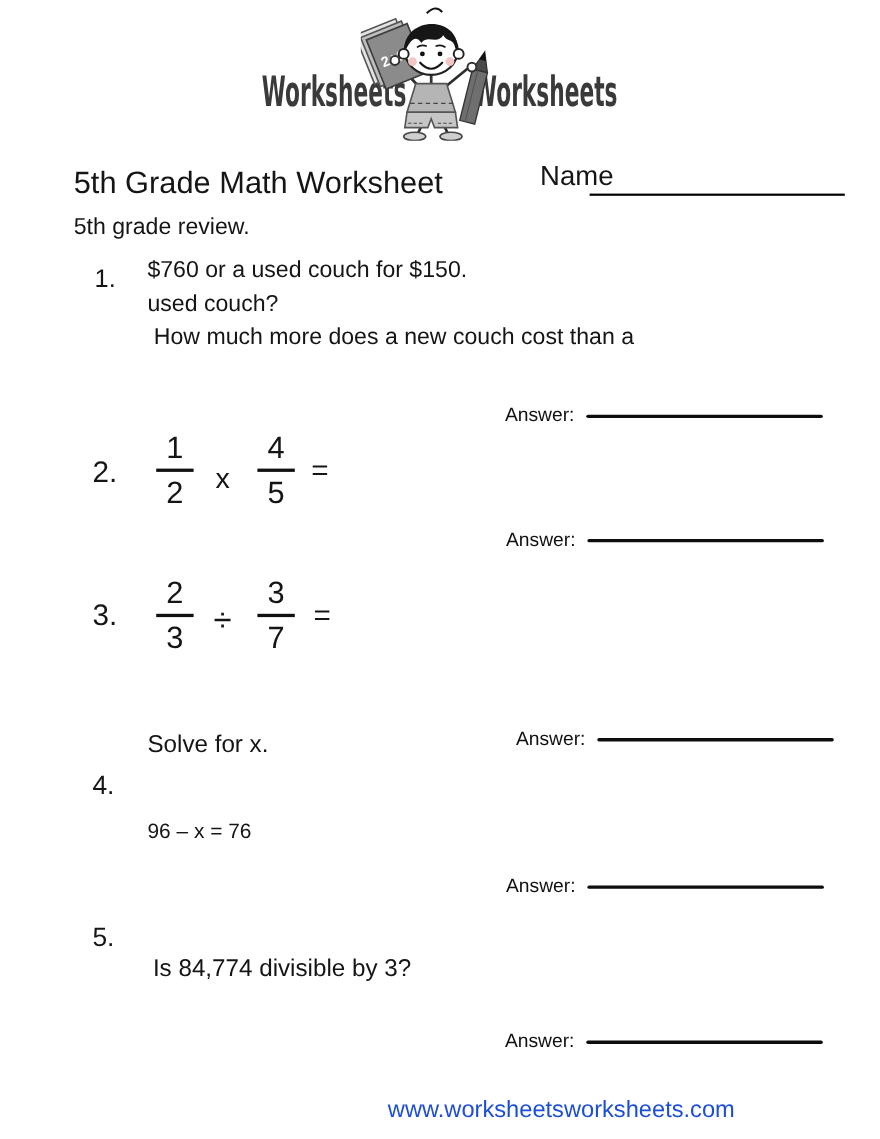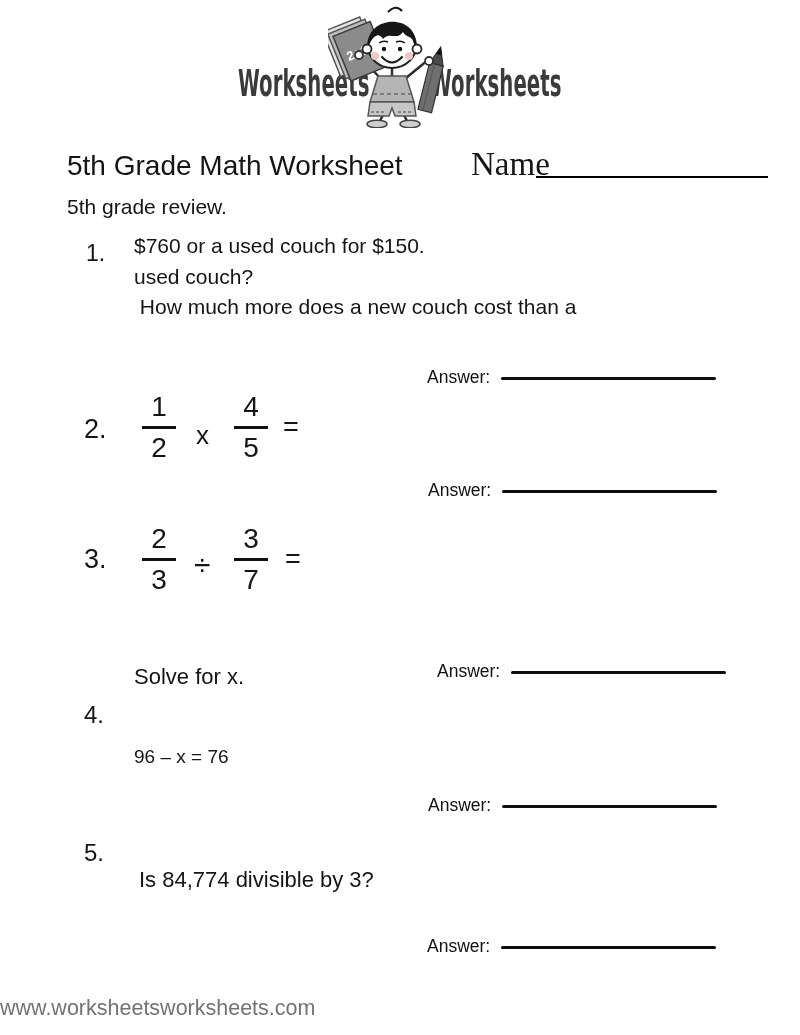--- a/index.html
+++ b/index.html
@@ -20,21 +20,21 @@
     font-weight:bold; font-size:38px;
     color:#3a3a3a; white-space:nowrap;
     transform:scaleX(0.52);
   }
   #logo-left  { left:238px; transform-origin:0 50%; }
   #logo-right { left:430px; transform-origin:0 50%; }
   #boy-svg { position:absolute; left:328px; top:2px; }
 
   
   #page-title { left:67px; top:150px; font-size:28px; }
-  #name-label { left:471px; top:146px; font-size:33px;font-family:Liberation Serif, serif; }
+  #name-label { left:491px; top:146px; font-size:25px; }
   #name-line  { left:536px; top:146px; width:232px; height:30px; border-bottom:2px solid #000; }
   #intro-text { left:67px; top:195px; font-size:21px; }
 
   
   .p-number { position:absolute; font-size:24px; }
   .p-text   { position:absolute; font-size:21px; }
   .pre      { white-space:pre; }
 
   #p1-number { left:86px; top:240px; font-size:23px; }
   #p1-text   { left:134px; top:231px; line-height:30.5px; }
@@ -66,35 +66,35 @@
 
   #p5-number { left:84px;  top:839px; }
   #p5-prompt { left:139px; top:867px; font-size:22px; }
 
   
   .answer-row {
     position:absolute;
     display:flex; align-items:center;
     height:24px;
   }
-  .answer-label { font-size:17.5px; color:#111; }
+  .answer-label { font-size:17.5px; color:#111;margin-left:32px; }
   .answer-line {
     width:215px; height:3px; background:#0d0d0d;
     border-radius:2px; margin-left:11px; margin-top:2px;
   }
   #answer-1 { left:427px; top:365px; }
   #answer-2 { left:428px; top:478px; }
   #answer-3 { left:437px; top:659px; }
   #answer-4 { left:428px; top:793px; }
   #answer-5 { left:427px; top:934px; }
 
   
   #footer-url {
     position:absolute; left:0; top:996px; width:668px;
-    text-align:left; font-size:21.5px; color:#737373;
+    text-align:right; font-size:21.5px; color:#1d4ed8;
   }
 </style>
 </head>
 <body>
 
 <div class="page">
 
   <div>
     <span id="logo-left" class="logo-word">Worksheets</span>
     <span id="logo-right" class="logo-word">Worksheets</span>

